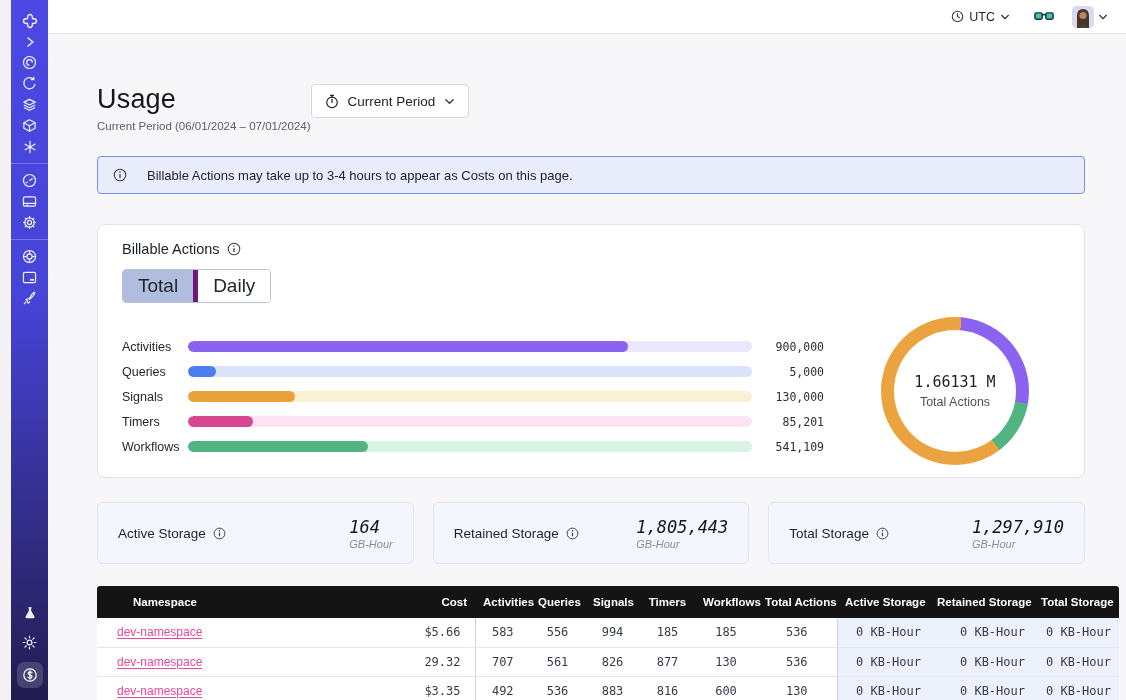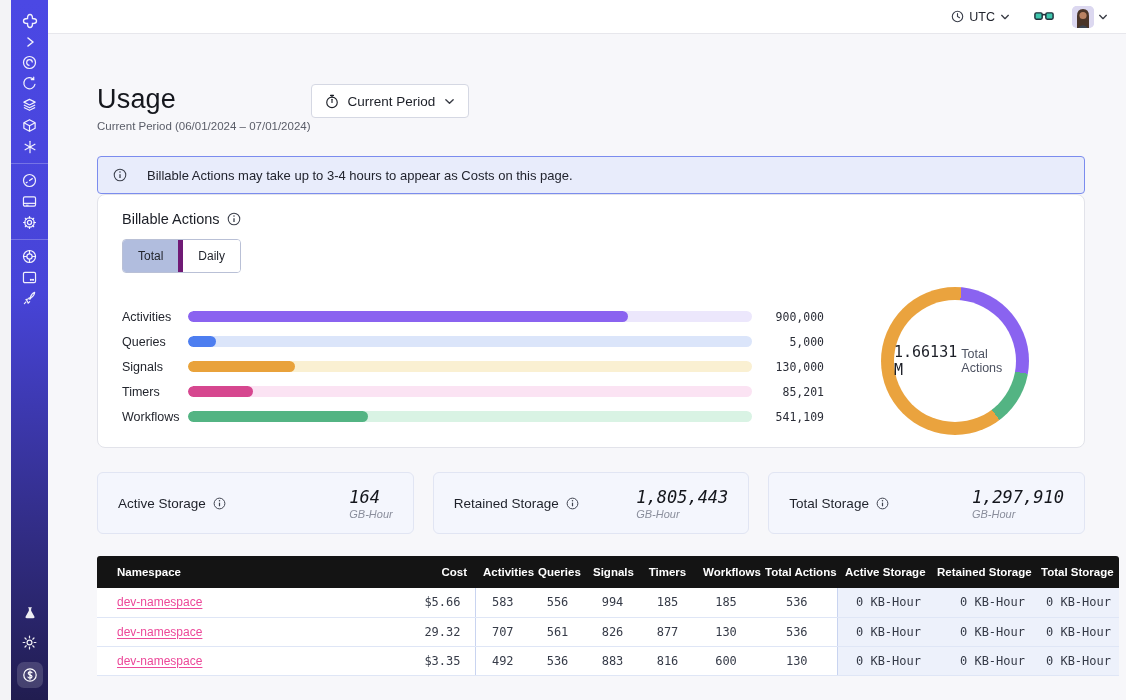--- a/index.html
+++ b/index.html
@@ -33,52 +33,52 @@
 
   .page-header { margin-top:50px; display:flex; justify-content:flex-start; align-items:flex-start; }
   .page-title { font-size:27px; font-weight:500; color:#15171d; letter-spacing:.2px; }
   .page-subtitle { margin-top:5px; font-size:11.5px; color:#5a5d68; }
   .period-btn { height:34px; background:#fff; border:1px solid #d5d8e3; border-radius:4px; display:flex; align-items:center; gap:9px;
     padding:0 13px; font-size:13.5px; color:#1c1f27; cursor:pointer; }
 
   .banner { margin-top:24px; height:38px; background:#e8ecfb; border:1px solid #7b8cee; border-radius:4px;
     display:flex; align-items:center; gap:20px; padding:0 15px; font-size:13px; color:#22242e; }
 
-  .card { background:#fff; border:1px solid #e2e3ea; border-radius:8px; padding:16px 24px 12px 24px; }
+  .card { margin-top:30px; background:#fff; border:1px solid #e2e3ea; border-radius:8px; padding:16px 24px 12px 24px; }
   .card-title-row { display:flex; align-items:center; gap:7px; font-size:14.5px; color:#1b1e26; }
   .seg-control { margin-top:12px; display:inline-flex; border:1px solid #b9c0d6; border-radius:4px; overflow:hidden; }
-  .seg { height:30px; padding:16px 15px; display:flex; align-items:center; font-size:12px; color:#23262e; background:#fff; cursor:pointer; }
+  .seg { height:30px; padding:16px 15px; display:flex; align-items:center; font-size:19px; color:#23262e; background:#fff; cursor:pointer; }
   .seg.selected { background:#b1bdde; }
   .seg + .seg { border-left:5px solid #701a75; }
 
   .chart-row { margin-top:14px; display:flex; gap:26px; align-items:flex-start; }
   .bars { flex:1; margin-top:24px; }
   .bar-row { display:flex; align-items:center; height:11px; margin-bottom:14px; }
   .bar-label { width:66px; font-size:12.5px; color:#23262e; flex:none; }
   .bar-track { flex:1; height:11px; border-radius:6px; position:relative; overflow:hidden; }
   .bar-fill { position:absolute; left:0; top:0; bottom:0; border-radius:6px; }
   .bar-value { width:72px; flex:none; text-align:right; font-size:11.5px; color:#2a2d37; font-family:"DejaVu Sans Mono",monospace; }
 
   .donut-wrap { width:210px; flex:none; display:flex; justify-content:center; }
   .donut { width:148px; height:148px; border-radius:50%; position:relative; }
-  .donut-hole { position:absolute; inset:13px; border-radius:50%; background:#fff; display:flex; align-items:center; justify-content:center; gap:4px; }
+  .donut-hole { position:absolute; inset:13px; border-radius:50%; background:#fff; display:flex; flex-direction:column; align-items:center; justify-content:center; gap:4px; }
   .donut-total { font-size:15px; color:#1c1f27; font-family:"DejaVu Sans Mono",monospace; }
   .donut-sub { font-size:12.5px; color:#4c5160; }
 
   .storage-row { margin-top:24px; display:flex; gap:19px; }
   .storage-card { flex:1; height:62px; background:#f4f6fd; border:1px solid #e1e5f3; border-radius:6px;
     display:flex; align-items:center; justify-content:space-between; padding:0 20px; }
   .storage-label { display:flex; align-items:center; gap:7px; font-size:13.5px; color:#1e212a; }
   .storage-val { text-align:left;font-style:italic; }
   .storage-num { font-size:17px; color:#14161c; font-family:"DejaVu Sans Mono",monospace; }
   .storage-unit { font-size:11px; color:#8a8e9c; margin-top:1px; }
 
   .usage-table { margin-top:22px; width:100%; border-collapse:collapse; table-layout:fixed; background:#fff; }
   .usage-table thead th { background:#141414; color:#fff; font-size:11.5px; font-weight:600; height:32px; padding:0 8px; white-space:nowrap; }
-  .usage-table thead th:first-child { border-radius:3px 0 0 0; text-align:left; padding-left:20px; }
+  .usage-table thead th:first-child { border-radius:3px 0 0 0; text-align:left; padding-left:36px; }
   .usage-table thead th:last-child { border-radius:0 3px 0 0; }
   .usage-table td { height:29px; padding:0 8px; font-size:12px; border-bottom:1px solid #dfe6f6; background:#fff; white-space:nowrap; overflow:hidden; }
   .col-ns { text-align:left; width:292px; }
   td.col-ns { padding-left:20px; }
   .col-cost { text-align:right; width:86px; }
   td.col-cost { border-right:1px solid #c9d4f0; padding-right:14px; }
   th.col-cost { padding-right:14px; }
   .col-num { text-align:center; width:55px; }
   .col-wf { text-align:center; width:62px; }
   .col-ta { text-align:center; width:80px; }

